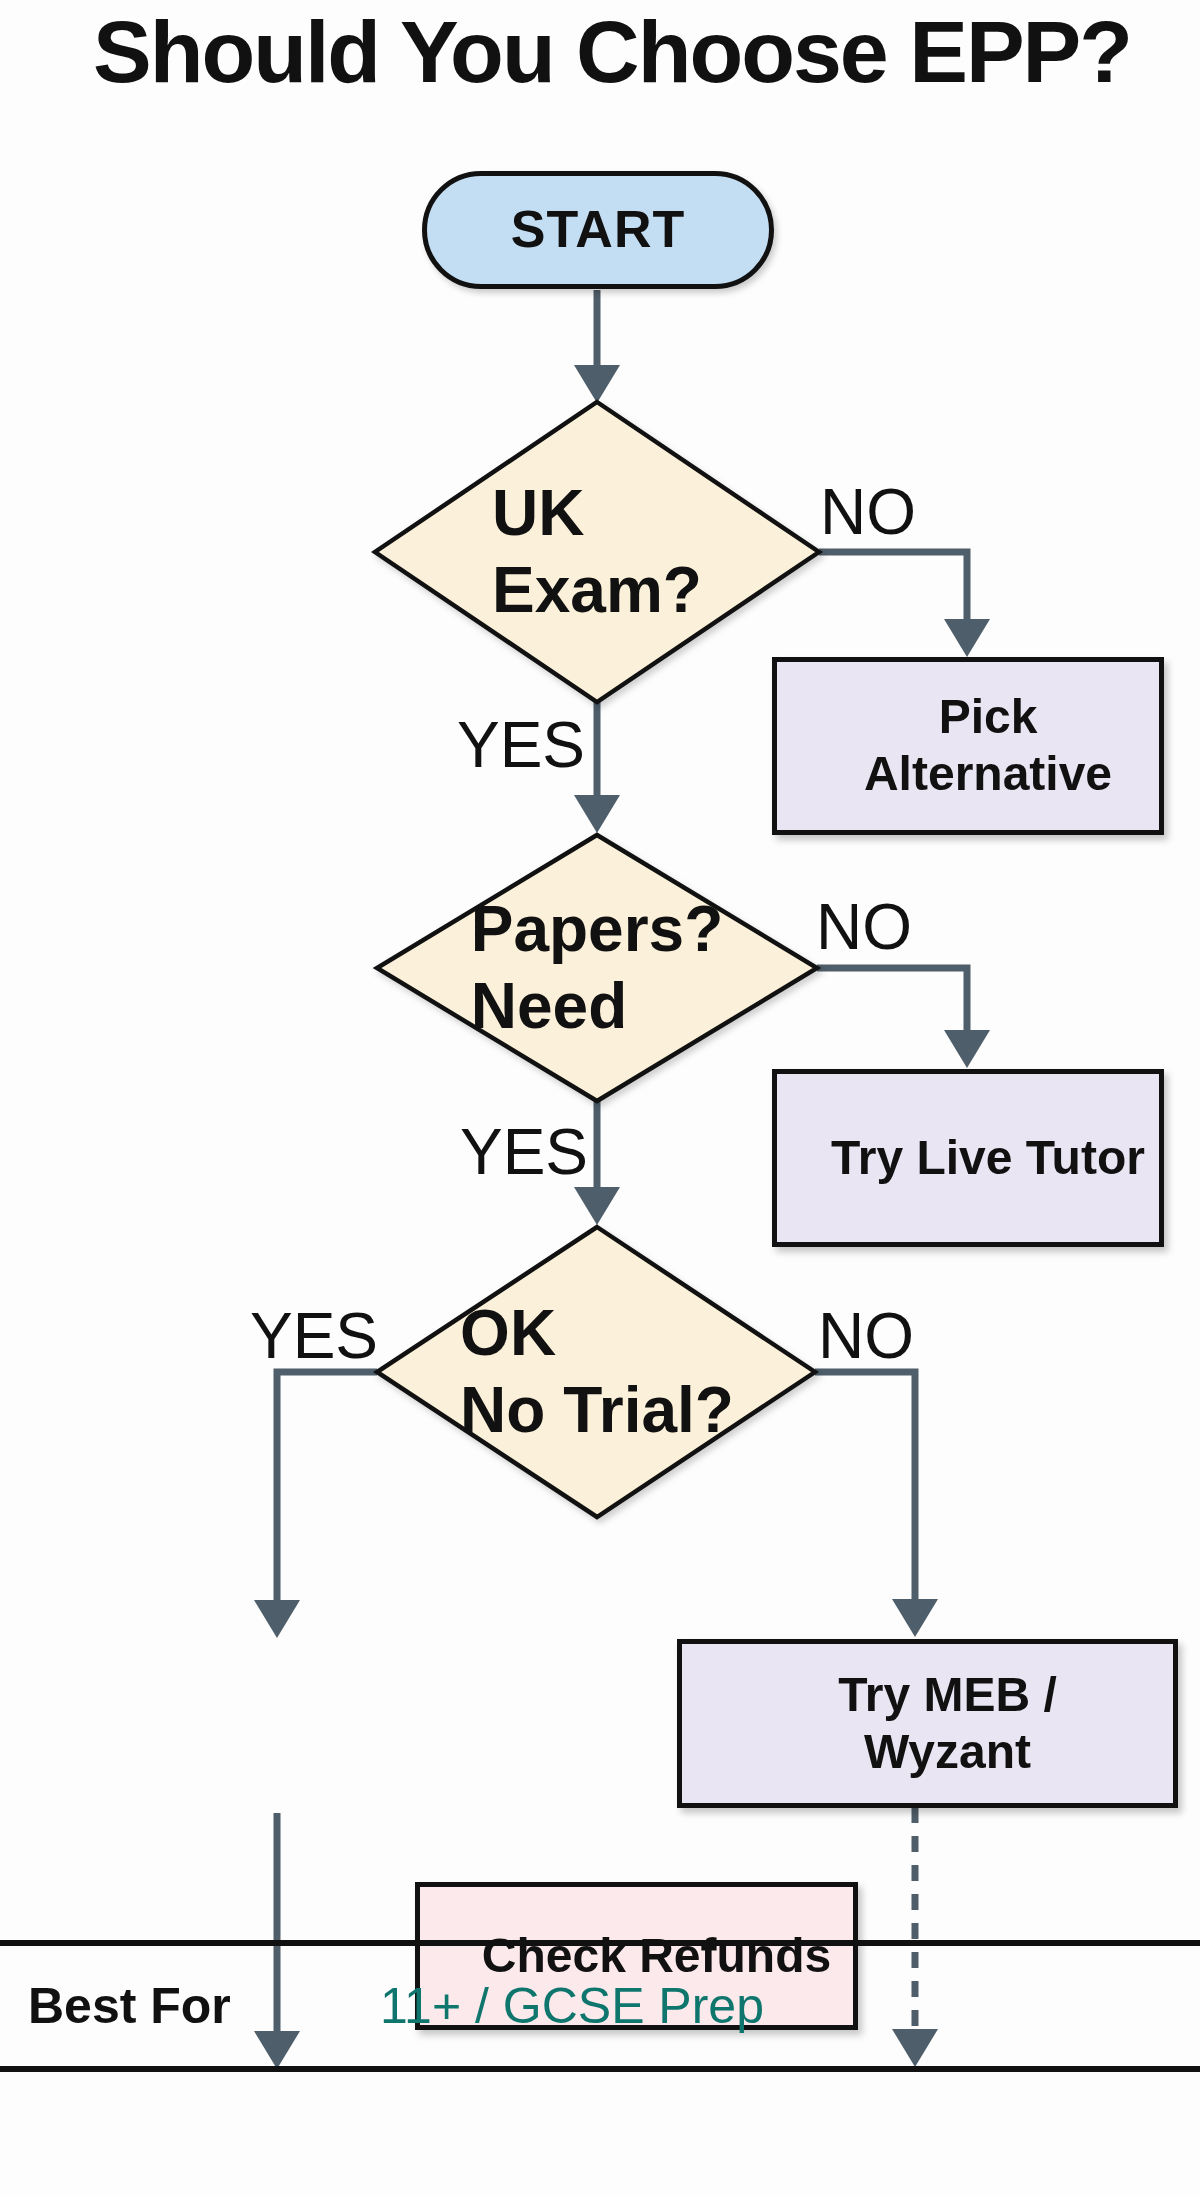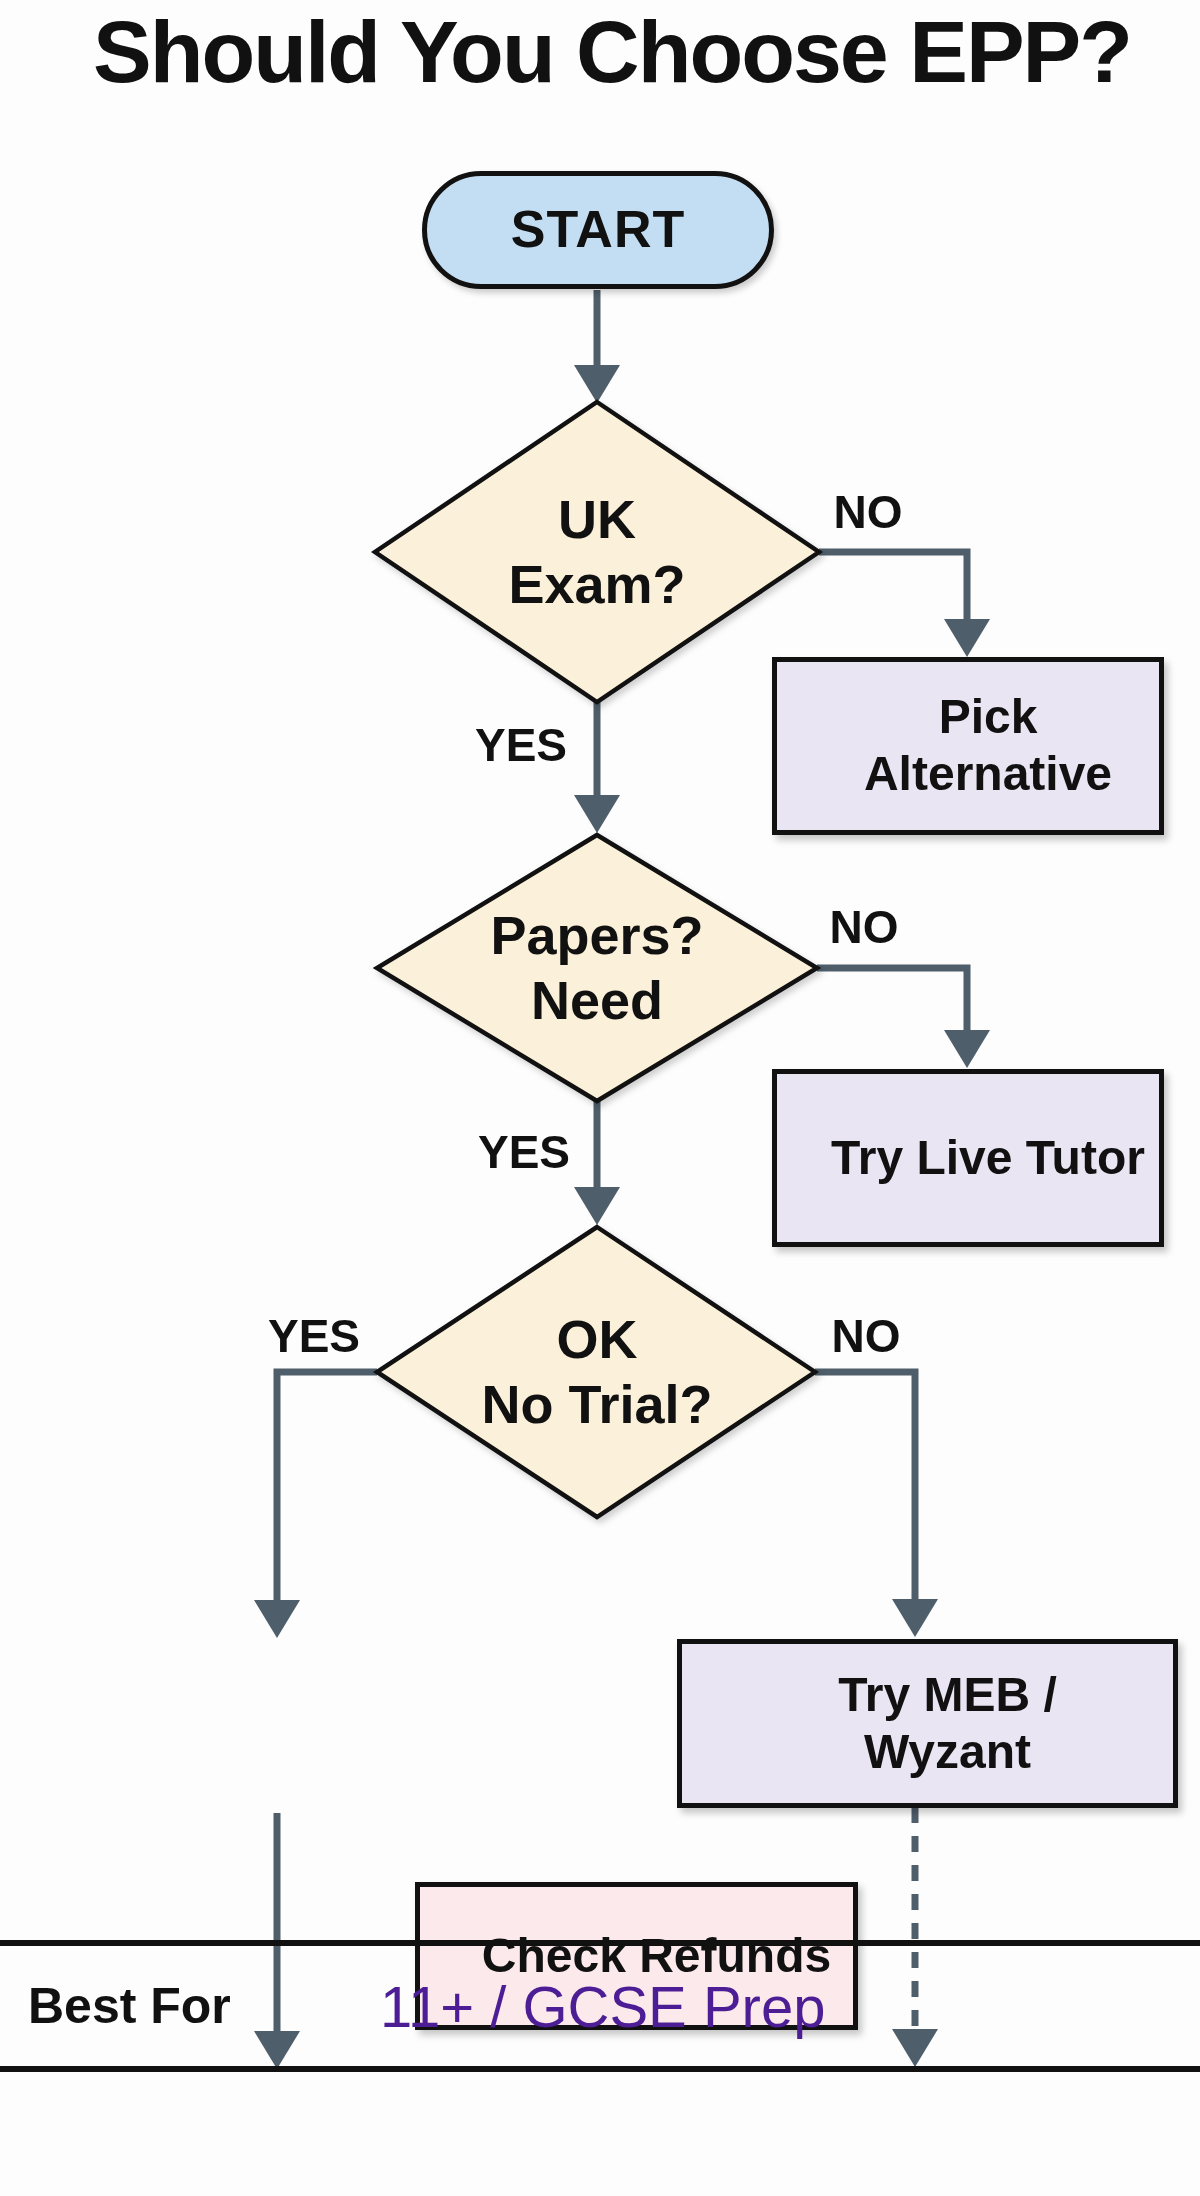--- a/index.html
+++ b/index.html
@@ -50,50 +50,49 @@
     letter-spacing: 1px;
     box-shadow: 3px 4px 6px rgba(0,0,0,.20);
   }
   .proc { font-size: 48px; box-shadow: 4px 5px 7px rgba(0,0,0,.22); padding-left: 40px; }
   .alt { background: var(--alt-fill, #eae5f3); }
   .success { background: var(--success-fill, #e9f2e9); }
   .warning { background: var(--warning-fill, #fbe9ec); }
   .dlabel {
     position: absolute;
     transform: translate(-50%, -50%);
-    text-align: center;
     font-weight: 700;
-    font-size: 54px;
+    font-size: 64px;
     line-height: 1.2;
     white-space: nowrap;
   }
   .elabel {
     position: absolute;
     transform: translate(-50%, -50%);
-    font-weight: 700;
-    font-size: 46px;
+    font-weight: 400;
+    font-size: 64px;
     white-space: nowrap;
   }
   .footer {
     position: absolute;
     left: 0; right: 0; top: 1940px;
     height: 120px;
     border-top: 6px solid var(--ink, #111111);
     border-bottom: 6px solid var(--ink, #111111);
   }
   .flabel {
     position: absolute; left: 28px; top: 50%;
     transform: translateY(-50%);
     font-weight: 700; font-size: 50px;
   }
   .fvalue {
     position: absolute; left: 380px; top: 50%;
     transform: translateY(-50%);
-    font-weight: 400; font-size: 58px;
-    color: #4c1d95;
+    font-weight: 400; font-size: 50px;
+    color: #0f766e;
   }
 </style>
 </head>
 <body>
 
 <div class="stage">
 
   <div class="title">Should You Choose EPP?</div>
 
   <svg class="layer" width="1200" height="2196" viewBox="0 0 1200 2196">

